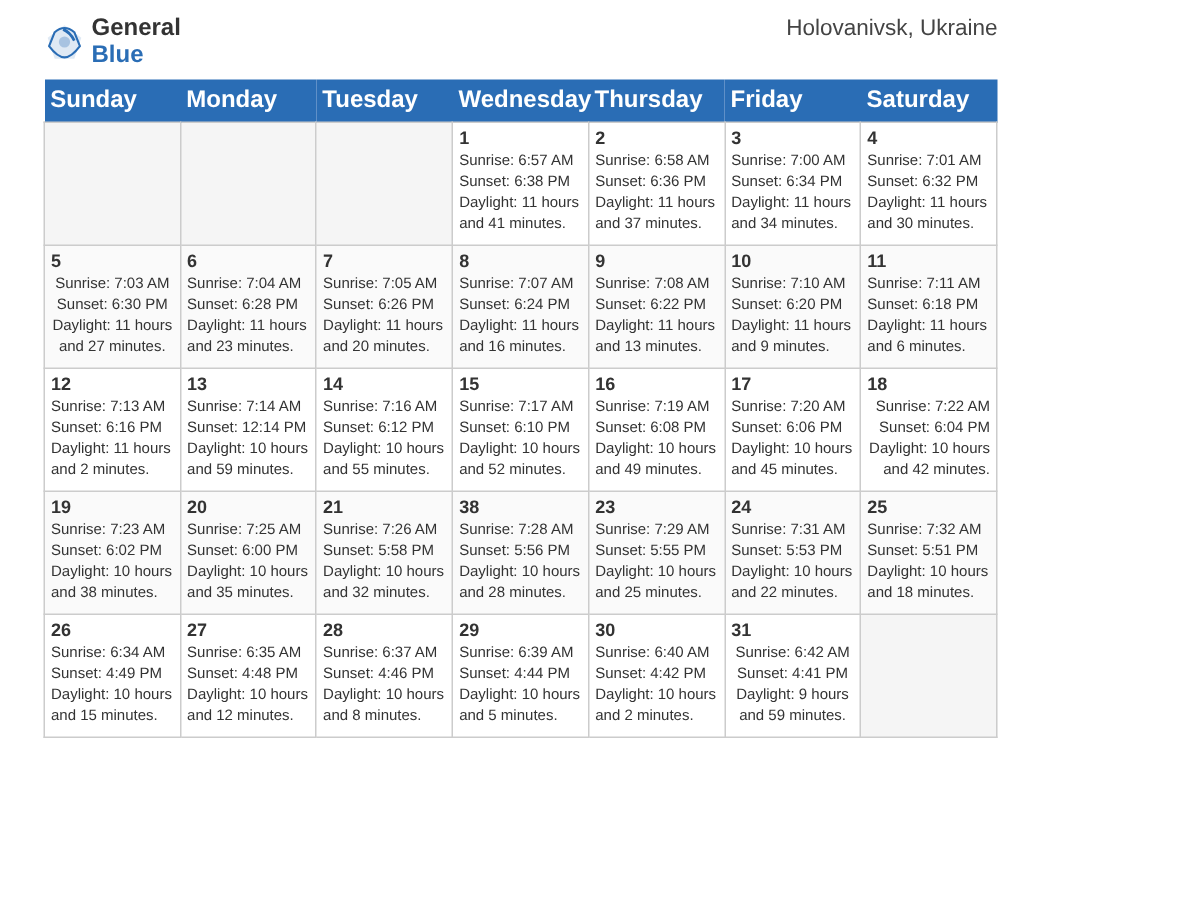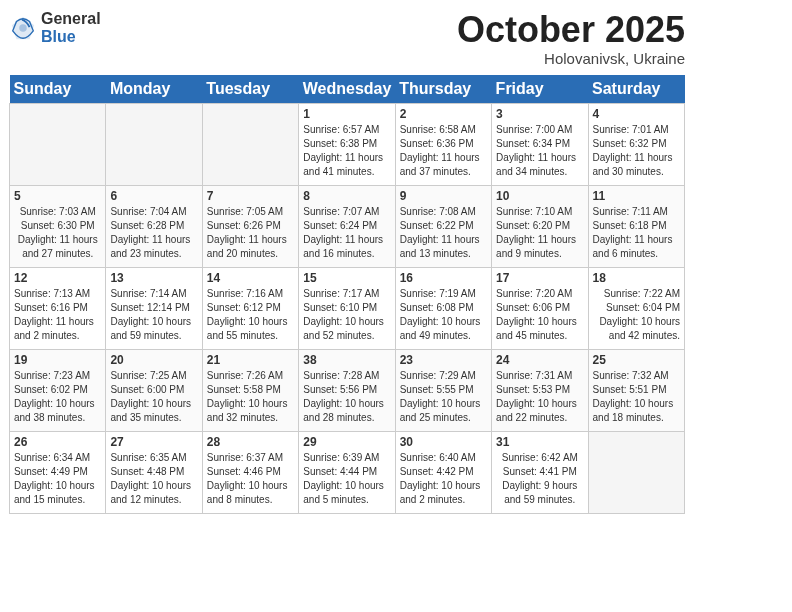--- a/index.html
+++ b/index.html
@@ -5,21 +5,21 @@
     * { margin: 0; padding: 0; box-sizing: border-box; }
     body {
       font-family: Arial, sans-serif;
       background: #fff;
       width: 792px;
       height: 612px;
       overflow: hidden;
     }
     .container {
       width: 694px;
-      padding: 10px 9px;
+      padding: 10px 29px;
     }
     .header {
       display: flex;
       align-items: flex-start;
       justify-content: space-between;
       margin-bottom: 8px;
     }
     .logo {
       display: flex;
       align-items: center;
@@ -101,21 +101,20 @@
         <path d="M8 8 Q15 2 22 8 L26 18 Q20 26 15 26 Q10 26 4 18 Z" fill="none" stroke="#2a6db5" stroke-width="1.5"></path>
         <path d="M14 6 Q19 8 22 14" stroke="#2a6db5" stroke-width="2" fill="none"></path>
         <circle cx="15" cy="15" r="4" fill="#2a6db5" opacity="0.3"></circle>
       </svg>
       <div class="logo-text">
         <span class="logo-general">General</span><br>
         <span class="logo-blue">Blue</span>
       </div>
     </div>
     <div class="title-block">
-      <div class="month-title">October 2025</div>
       <div class="location">Holovanivsk, Ukraine</div>
     </div>
   </div>
 
   <table>
     <thead>
       <tr>
       <th>Sunday</th>
           <th>Monday</th>
           <th>Tuesday</th>

